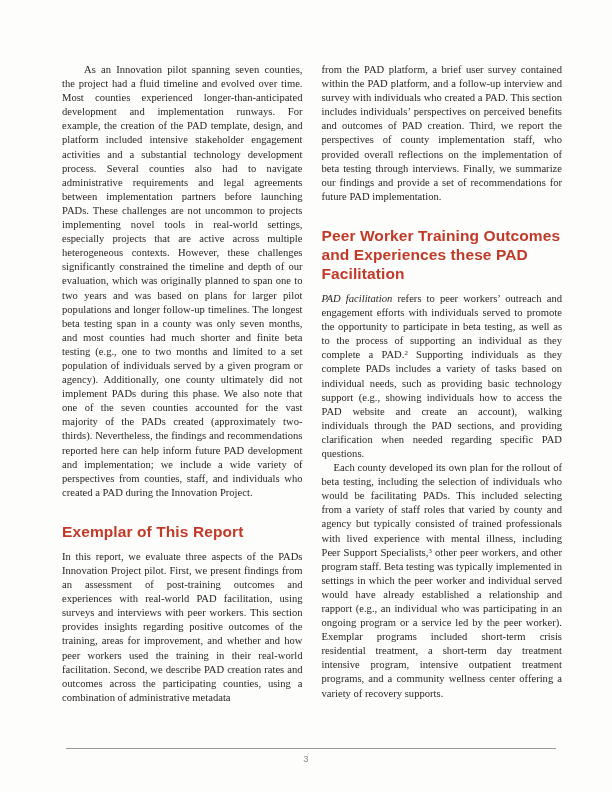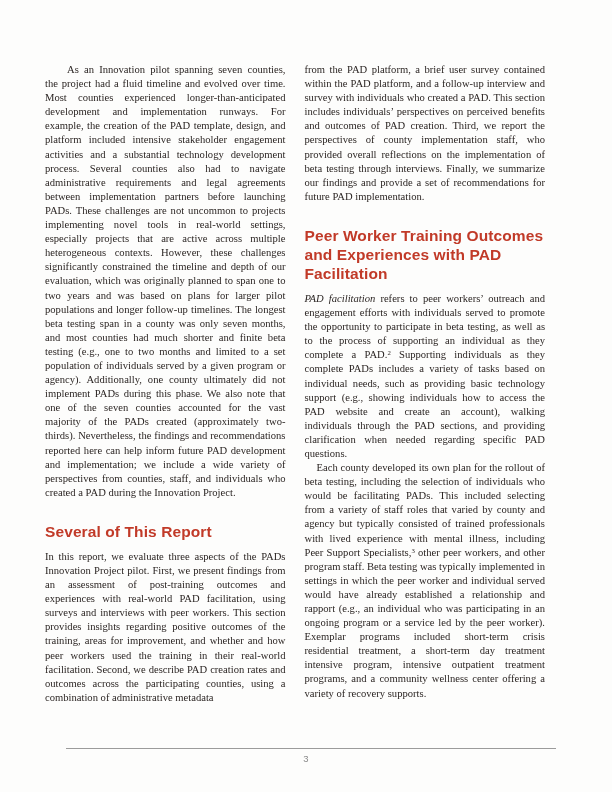--- a/index.html
+++ b/index.html
@@ -10,21 +10,21 @@
   .page {
     position: relative;
     width: 612px;
     height: 792px;
     background: #fdfdfc;
     overflow: hidden;
     font-family: "Liberation Serif", serif;
   }
   .columns {
     position: absolute;
-    left: 45px;
+    left: 62px;
     top: 63px;
     width: 500px;
     display: flex;
     gap: 19px;
   }
   .col {
     width: 240px;
     flex: 1 1 0;
   }
   p.body {
@@ -73,27 +73,27 @@
 </style>
 </head>
 <body>
 
 <div class="page">
 
   <div class="columns">
 
     <div class="col">
       <p class="body indent-lg">As an Innovation pilot spanning seven counties, the project had a fluid timeline and evolved over time. Most counties experienced longer-than-anticipated development and implementation runways. For example, the creation of the PAD template, design, and platform included intensive stakeholder engagement activities and a substantial technology development process. Several counties also had to navigate administrative requirements and legal agreements between implementation partners before launching PADs. These challenges are not uncommon to projects implementing novel tools in real-world settings, especially projects that are active across multiple heterogeneous contexts. However, these challenges significantly constrained the timeline and depth of our evaluation, which was originally planned to span one to two years and was based on plans for larger pilot populations and longer follow-up timelines. The longest beta testing span in a county was only seven months, and most counties had much shorter and finite beta testing (e.g., one to two months and limited to a set population of individuals served by a given program or agency). Additionally, one county ultimately did not implement PADs during this phase. We also note that one of the seven counties accounted for the vast majority of the PADs created (approximately two-thirds). Nevertheless, the findings and recommendations reported here can help inform future PAD development and implementation; we include a wide variety of perspectives from counties, staff, and individuals who created a PAD during the Innovation Project.</p>
-      <h2 class="section" style="color: rgb(193, 58, 40);">Several of This Report</h2>
+      <h2 class="section" style="color: rgb(193, 58, 40);">Exemplar of This Report</h2>
       <p class="body">In this report, we evaluate three aspects of the PADs Innovation Project pilot. First, we present findings from an assessment of post-training outcomes and experiences with real-world PAD facilitation, using surveys and interviews with peer workers. This section provides insights regarding positive outcomes of the training, areas for improvement, and whether and how peer workers used the training in their real-world facilitation. Second, we describe PAD creation rates and outcomes across the participating counties, using a combination of administrative metadata</p>
     </div>
 
     <div class="col">
       <p class="body">from the PAD platform, a brief user survey contained within the PAD platform, and a follow-up interview and survey with individuals who created a PAD. This section includes individuals’ perspectives on perceived benefits and outcomes of PAD creation. Third, we report the perspectives of county implementation staff, who provided overall reflections on the implementation of beta testing through interviews. Finally, we summarize our findings and provide a set of recommendations for future PAD implementation.</p>
-      <h2 class="section" style="color: rgb(193, 58, 40);">Peer Worker Training Outcomes and Experiences with PAD Facilitation</h2>
+      <h2 class="section" style="color: rgb(193, 58, 40);">Peer Worker Training Outcomes and Experiences these PAD Facilitation</h2>
       <p class="body"><em class="lead">PAD facilitation</em><span> refers to peer workers’ outreach and engagement efforts with individuals served to promote the opportunity to participate in beta testing, as well as to the process of supporting an individual as they complete a PAD.</span><sup class="fn">2</sup><span> Supporting individuals as they complete PADs includes a variety of tasks based on individual needs, such as providing basic technology support (e.g., showing individuals how to access the PAD website and create an account), walking individuals through the PAD sections, and providing clarification when needed regarding specific PAD questions.</span></p>
       <p class="body indent-sm"><span>Each county developed its own plan for the rollout of beta testing, including the selection of individuals who would be facilitating PADs. This included selecting from a variety of staff roles that varied by county and agency but typically consisted of trained professionals with lived experience with mental illness, including Peer Support Specialists,</span><sup class="fn">3</sup><span> other peer workers, and other program staff. Beta testing was typically implemented in settings in which the peer worker and individual served would have already established a relationship and rapport (e.g., an individual who was participating in an ongoing program or a service led by the peer worker). Exemplar programs included short-term crisis residential treatment, a short-term day treatment intensive program, intensive outpatient treatment programs, and a community wellness center offering a variety of recovery supports.</span></p>
     </div>
 
   </div>
 
   <div class="footer-rule"></div>
   <div class="page-number">3</div>
 
 </div>

